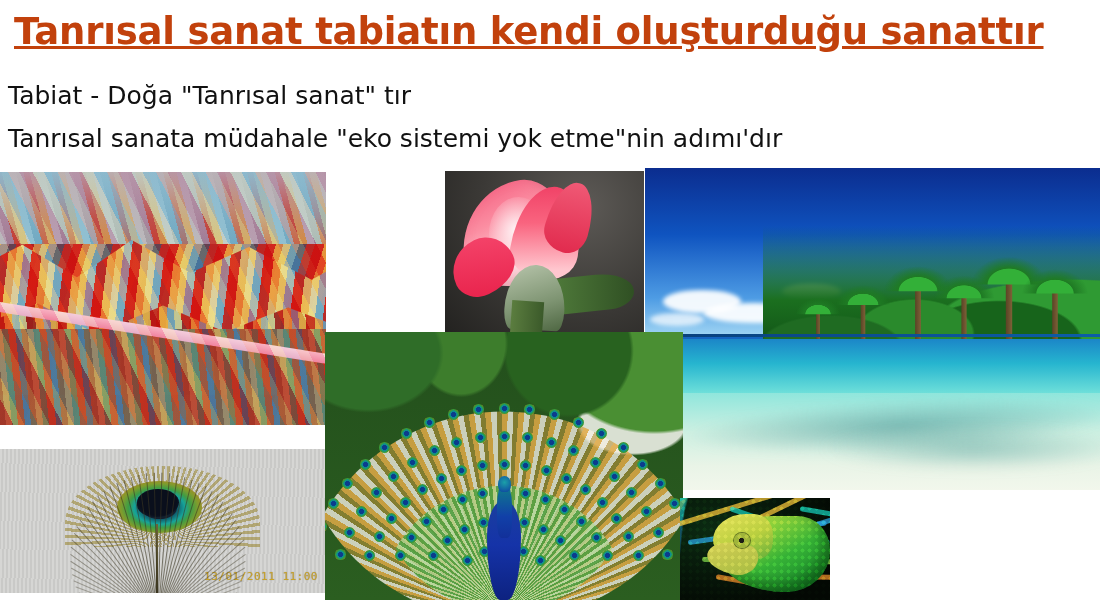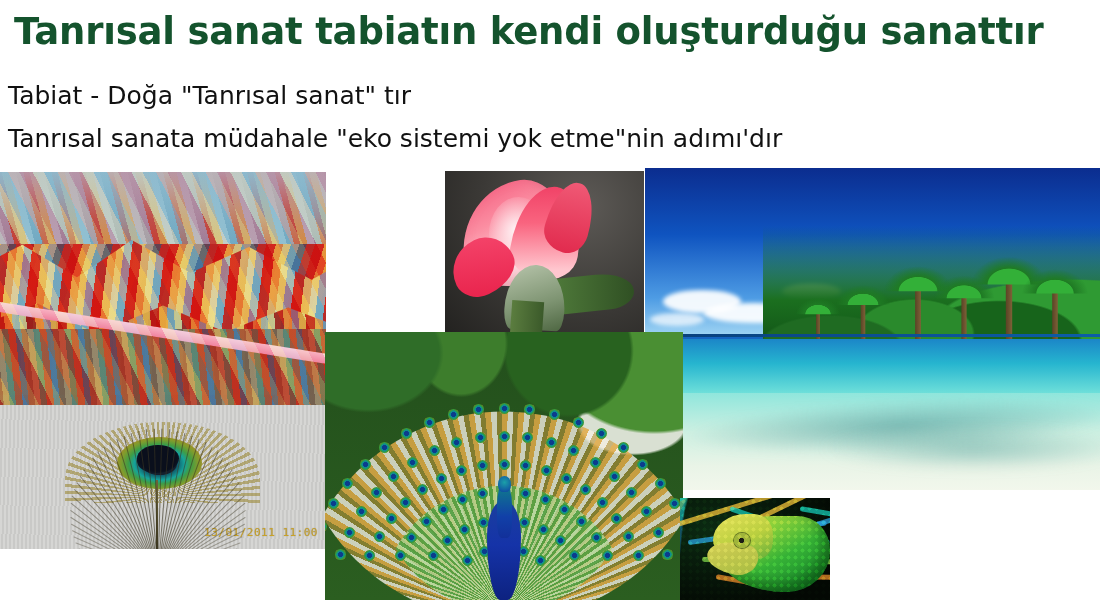--- a/index.html
+++ b/index.html
@@ -267,21 +267,21 @@
   }
   #photo-beach .sandshadow2 {
     position:absolute; left:38%; right:-6%; top:80%; height:14%;
     background: radial-gradient(ellipse at 50% 50%, rgba(70,150,145,.45), rgba(70,150,145,0) 70%);
     filter: blur(6px);
   }
 
   
   #photo-feather {
     left: 0px;
-    top: 405px;
+    top: 449px;
     width: 325px;
     height: 144px;
     background:
       repeating-linear-gradient(92deg,
         #d6d6d4 0px, #d6d6d4 2px,
         #c9c9c7 2px, #c9c9c7 4px),
       linear-gradient(150deg,#e9e9e7,#b9b9b6);
   }
   #photo-feather .eye-outer {
     position:absolute; left: 36%; top: 22%; width: 26%; height: 36%;
@@ -697,18 +697,18 @@
         <div class="stalk" style="left: 106px; top: 76px; width: 105px; background: rgb(233, 139, 42); opacity: 0.75; transform: rotate(1deg);"></div>
         <div class="stalk" style="left: 120px; top: 8px; width: 140px; background: rgb(22, 200, 180); opacity: 0.75; transform: rotate(10deg);"></div>
       </div>
     <div class="body"></div>
     <div class="casque"></div>
     <div class="jaw"></div>
     <div class="eye"></div>
     <div class="speckles"></div>
   </div>
 
-  <div id="title" style="color: #14532d;">Tanrısal sanat tabiatın kendi oluşturduğu sanattır</div>
+  <div id="title" style="color: #c2410c; text-decoration: underline;">Tanrısal sanat tabiatın kendi oluşturduğu sanattır</div>
   <div id="subtitle-1" style="color: rgb(17, 17, 17);">Tabiat - Doğa "Tanrısal sanat" tır</div>
   <div id="subtitle-2" style="color: rgb(17, 17, 17);">Tanrısal sanata müdahale "eko sistemi yok etme"nin adımı'dır</div>
 
 
 </div>
 
 </body></html>

